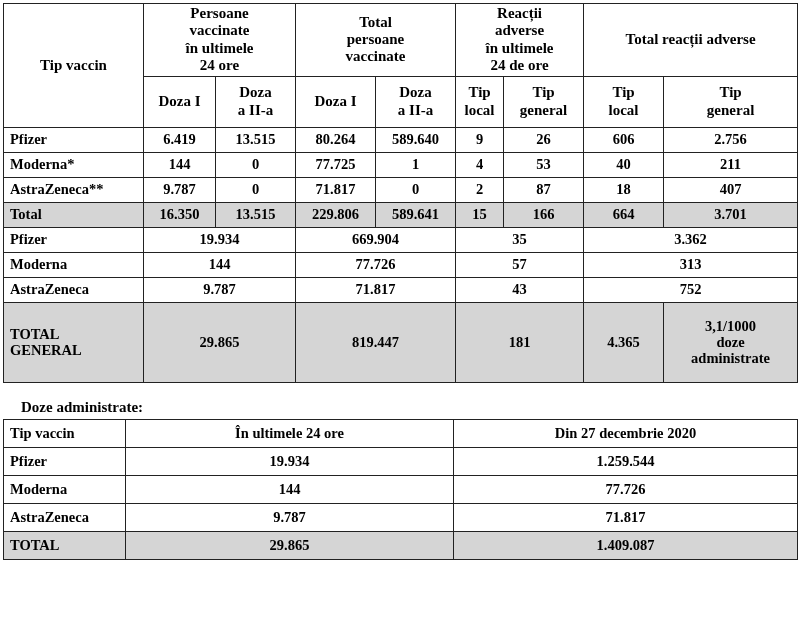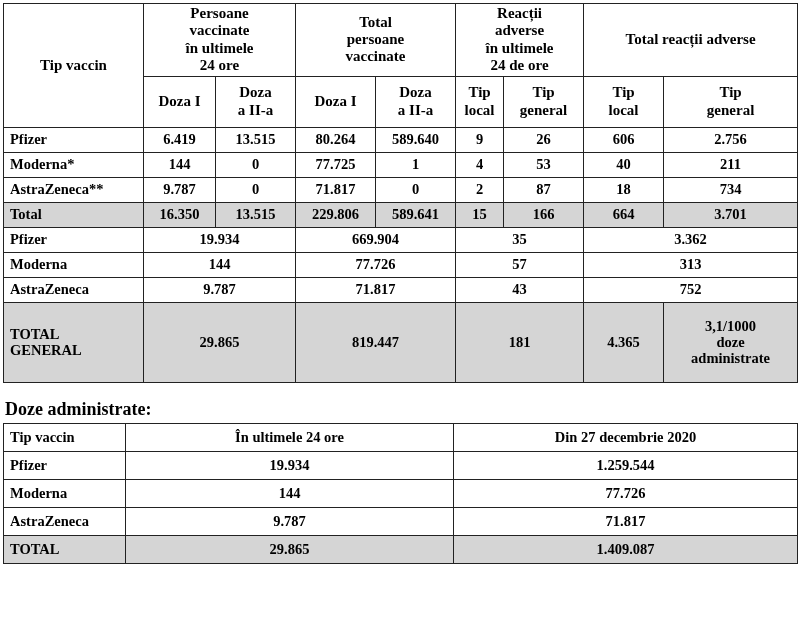--- a/index.html
+++ b/index.html
@@ -53,22 +53,22 @@
   }
   .tall-total {
     height: 80px;
   }
   .datarow td {
     height: 22px;
   }
   .caption {
     font-family: "Liberation Serif", "DejaVu Serif", serif;
     font-weight: bold;
-    font-size: 18px;
-    margin: 16px 0 3px 2px;
+    font-size: 15px;
+    margin: 16px 0 3px 18px;
   }
   table.doses {
     width: 794px;
   }
   table.doses td, table.doses th {
     height: 25px;
   }
   .multiline {
     white-space: pre-line;
   }
@@ -151,21 +151,21 @@
 
       <tr class="datarow">
         <td class="rowlabel">AstraZeneca**</td>
         <td>9.787</td>
         <td>0</td>
         <td>71.817</td>
         <td>0</td>
         <td>2</td>
         <td>87</td>
         <td>18</td>
-        <td>734</td>
+        <td>407</td>
       </tr>
 
       <tr class="datarow">
         <td class="rowlabel shaded">Total</td>
         <td class="shaded">16.350</td>
         <td class="shaded">13.515</td>
         <td class="shaded">229.806</td>
         <td class="shaded">589.641</td>
         <td class="shaded">15</td>
         <td class="shaded">166</td>

